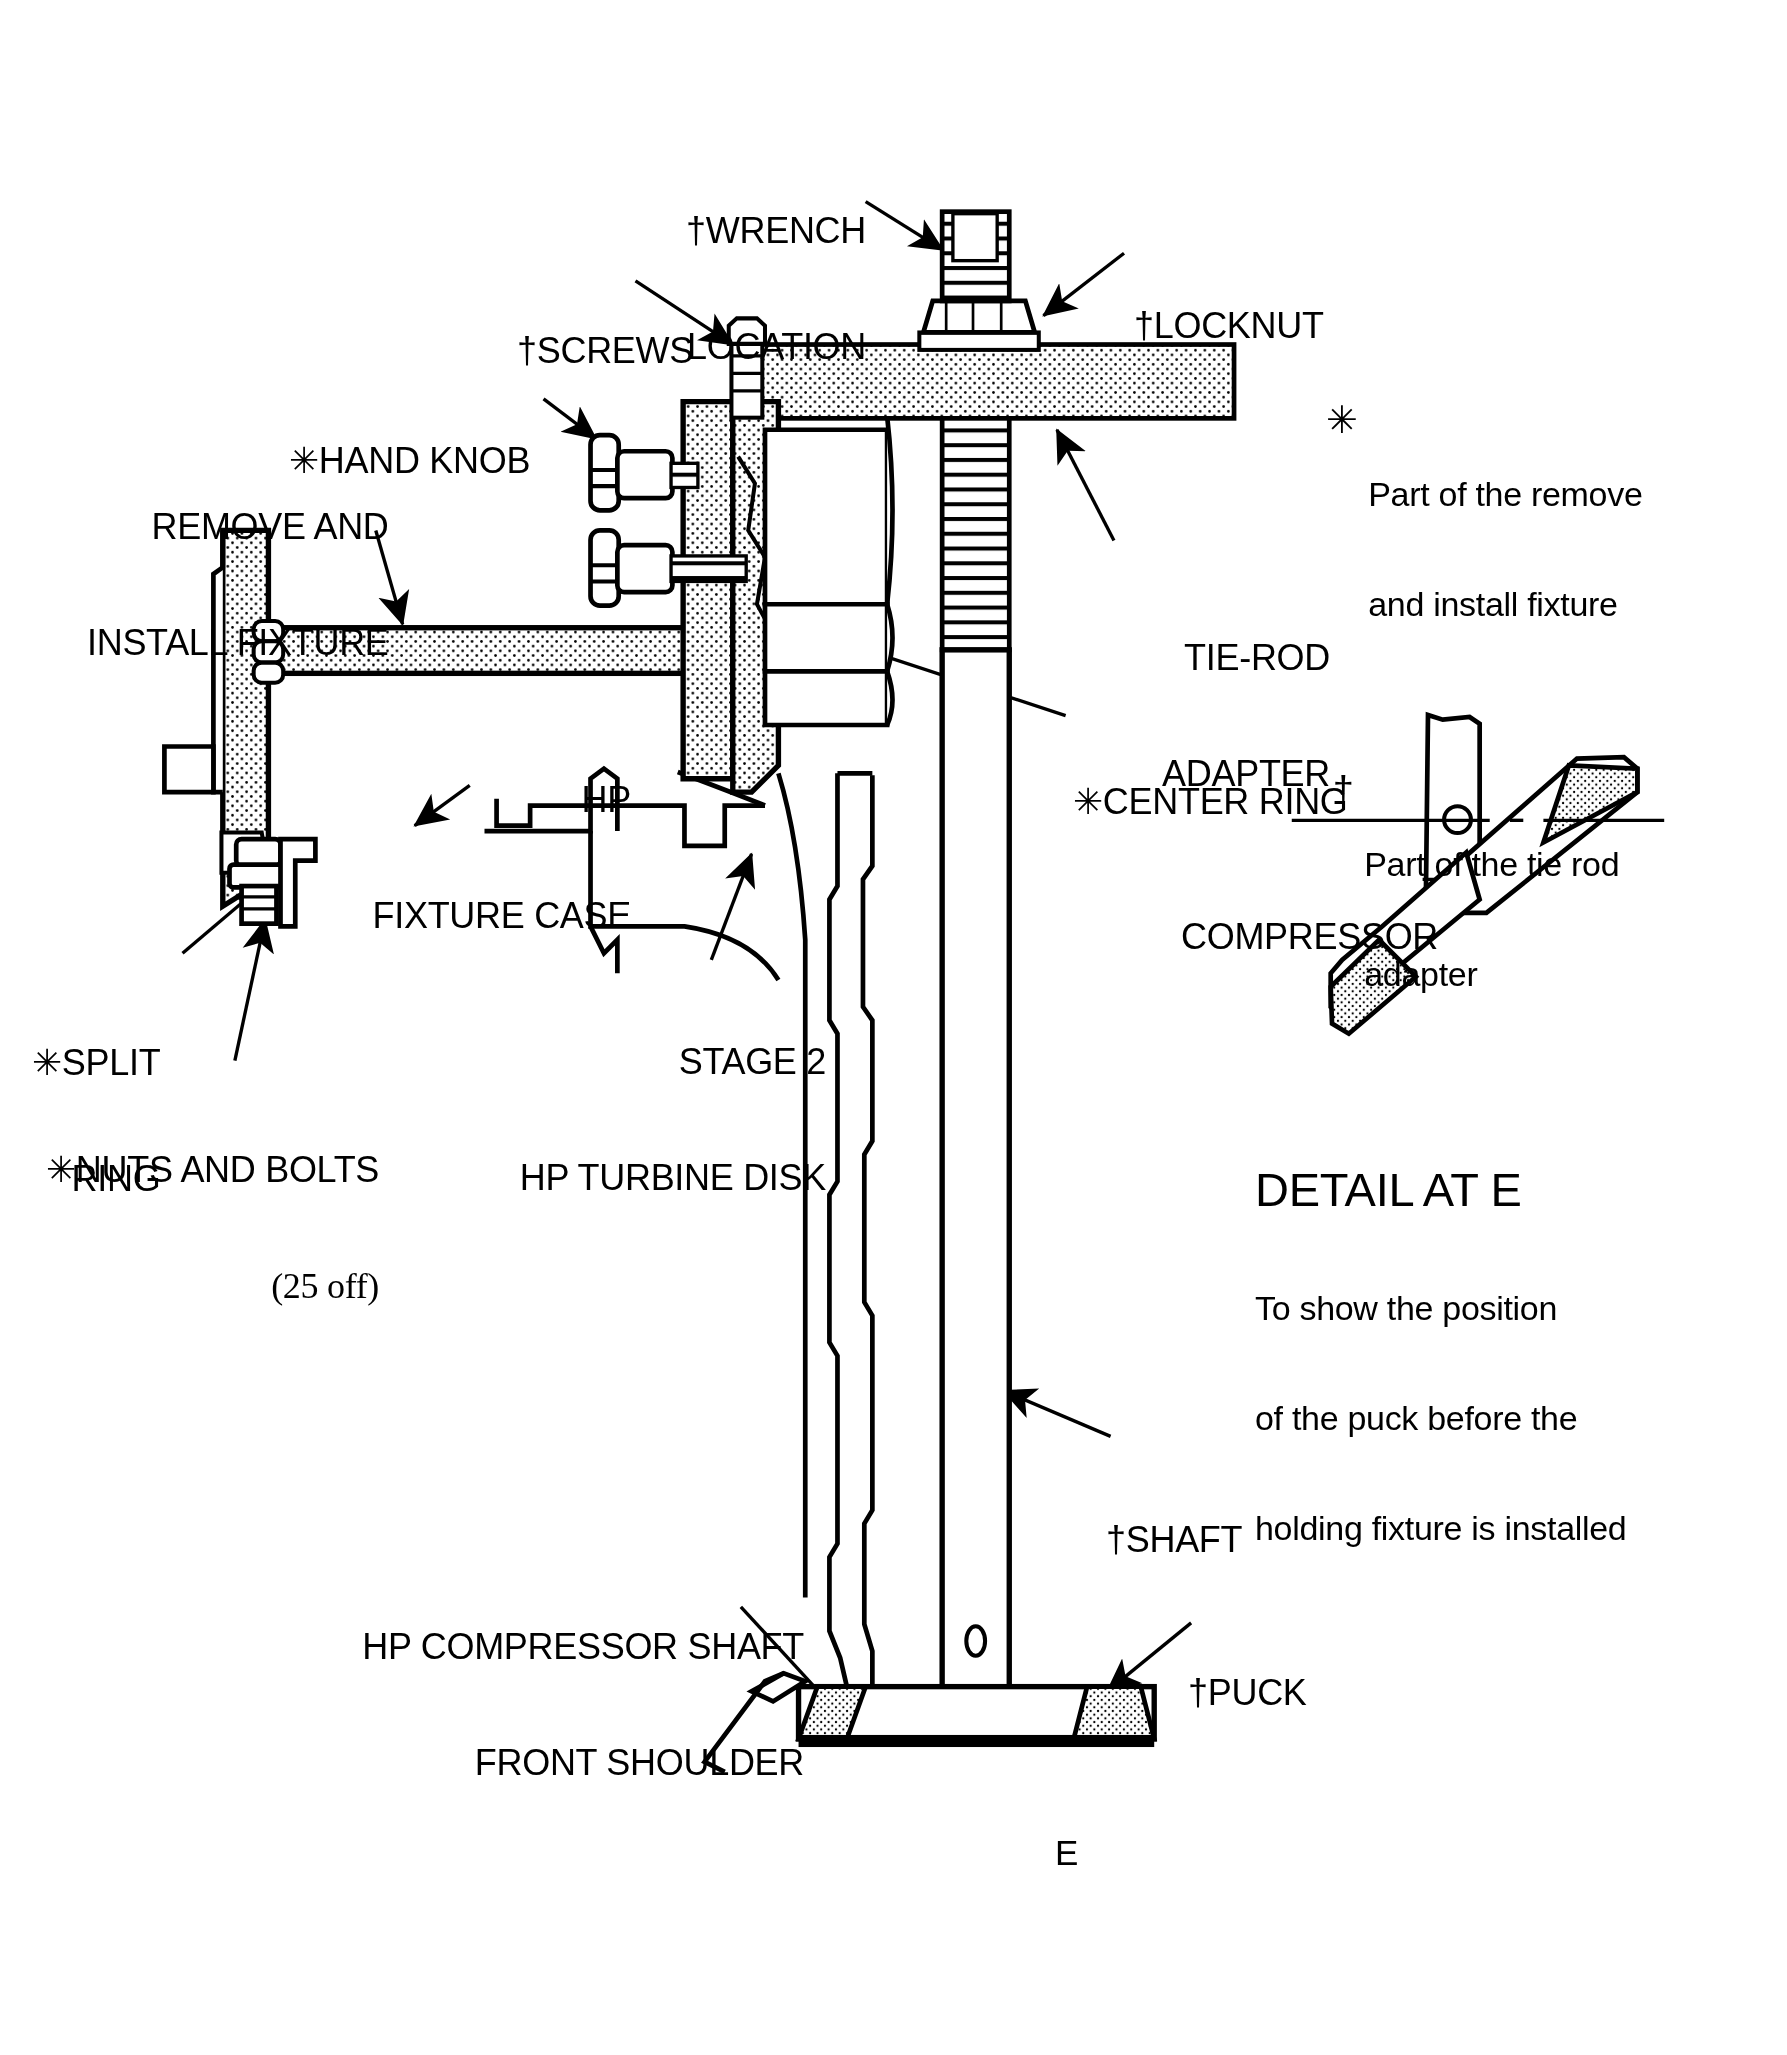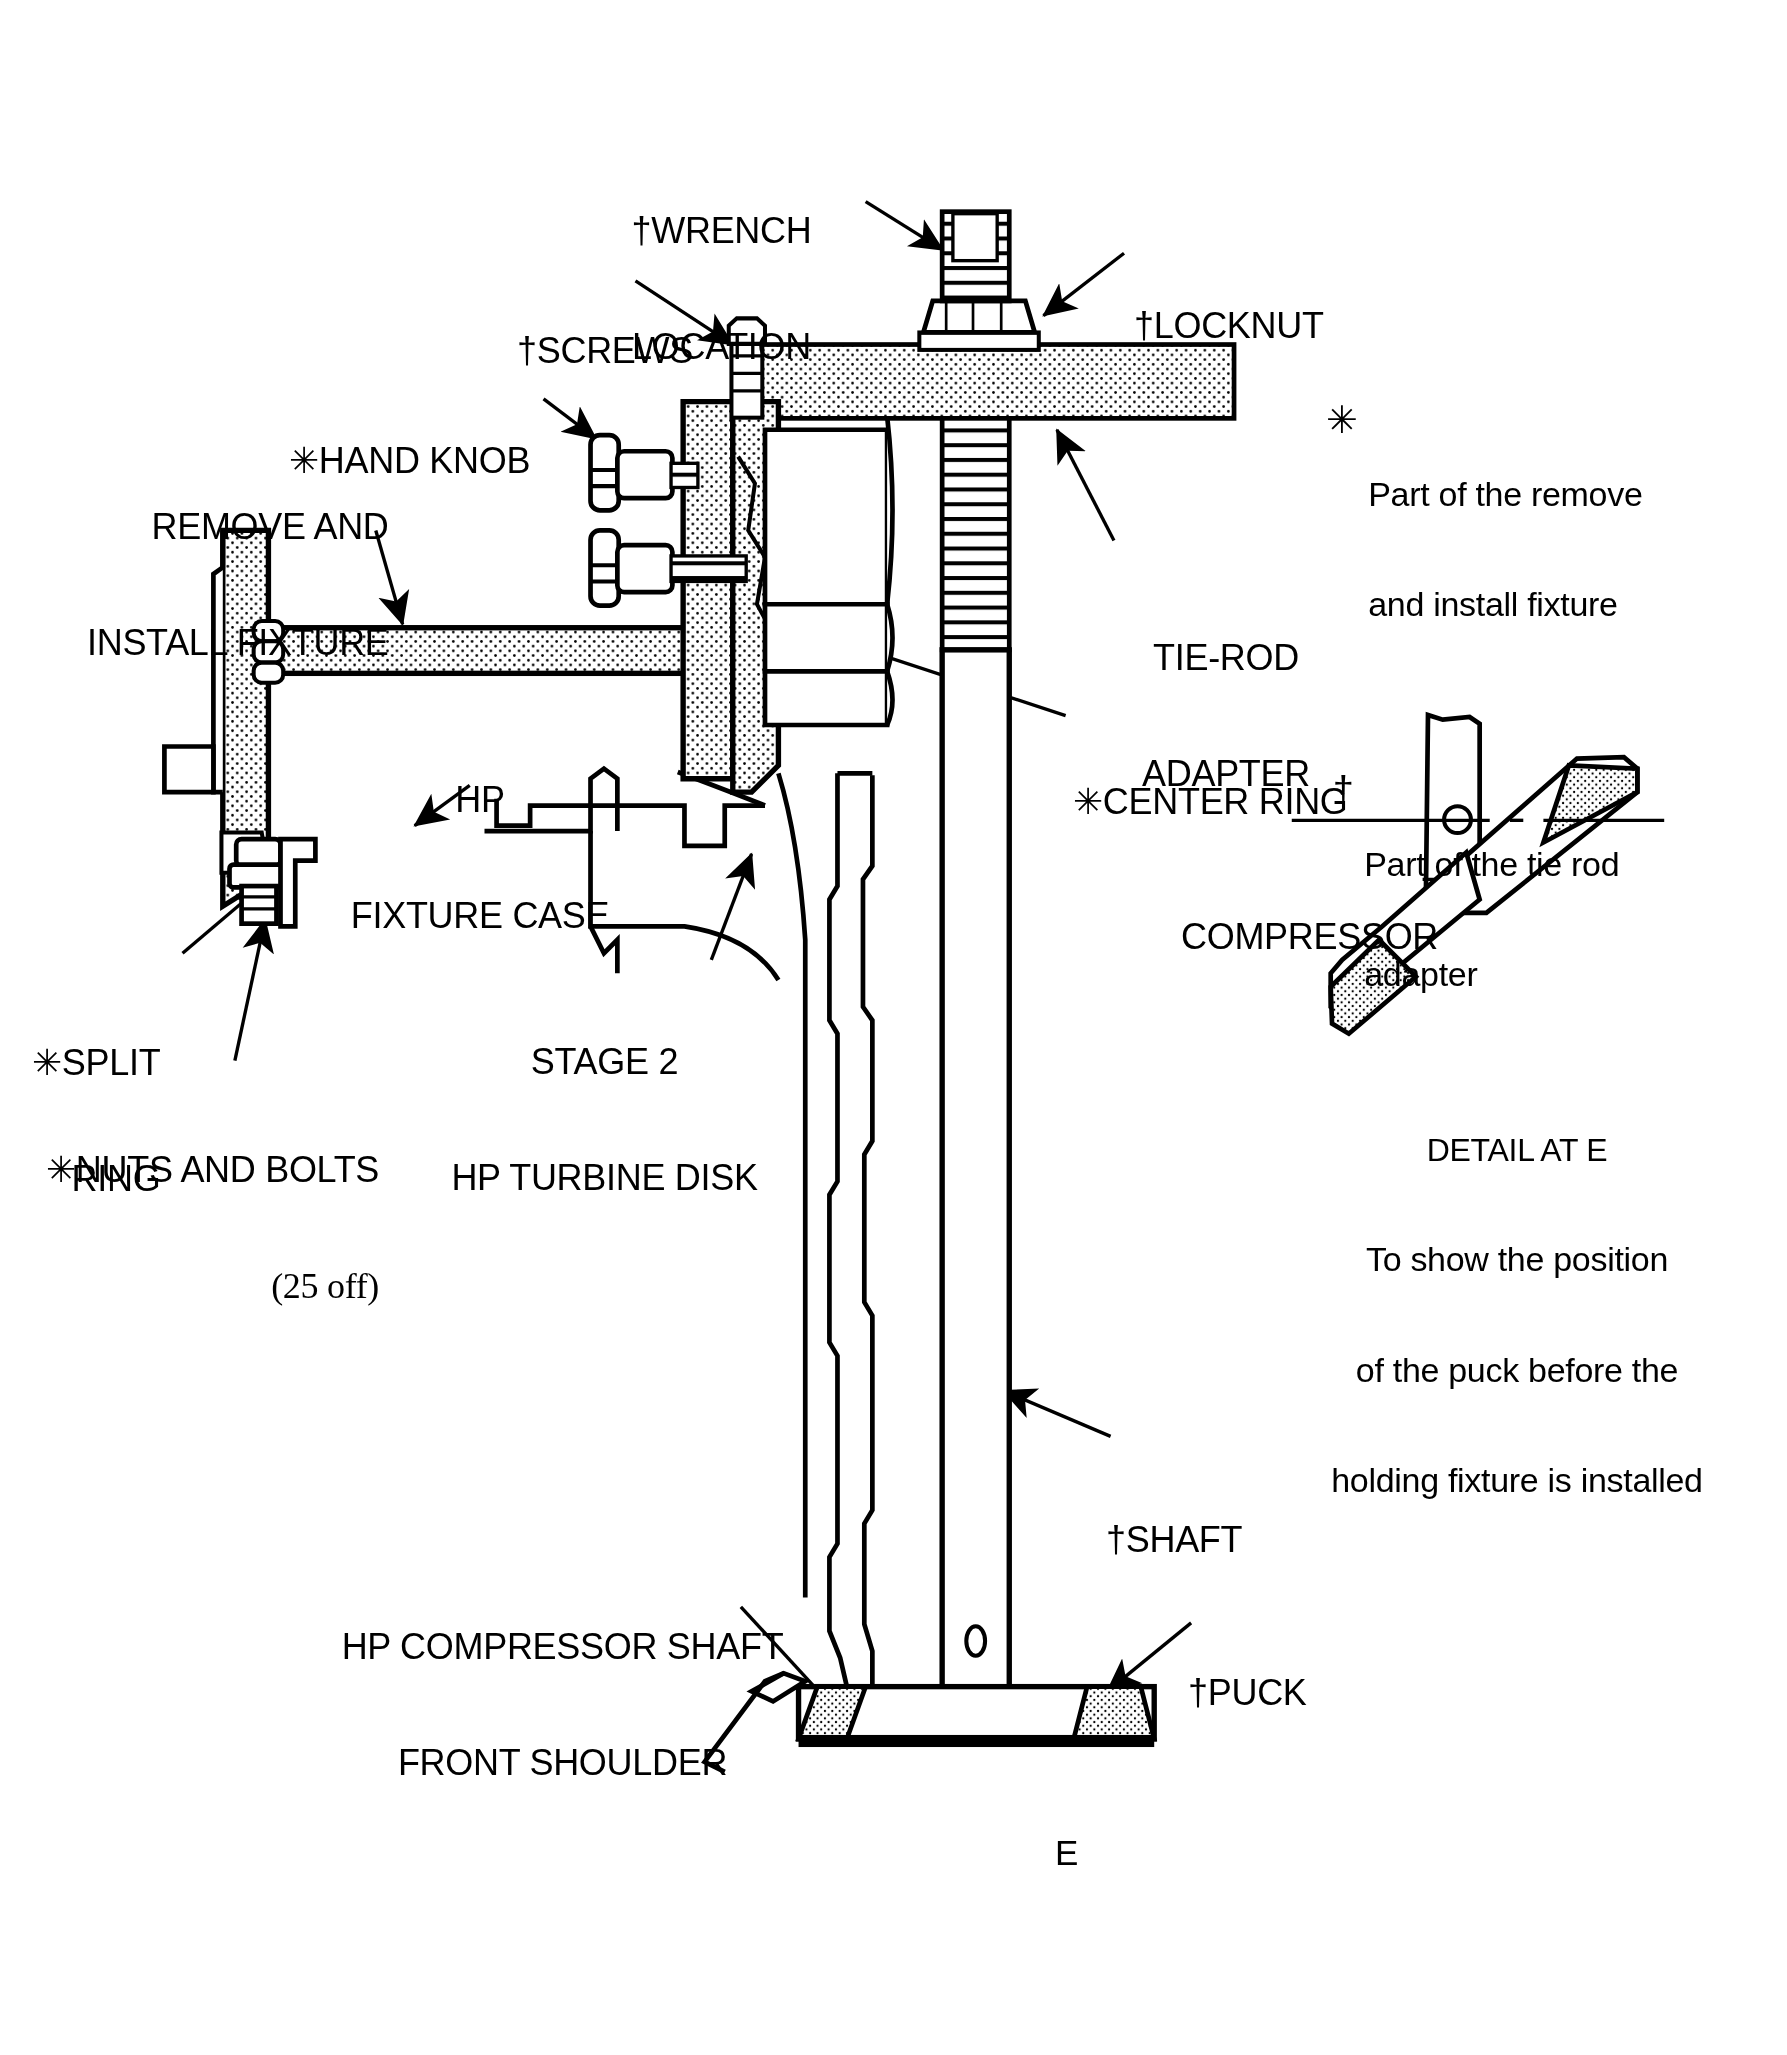--- a/index.html
+++ b/index.html
@@ -18,21 +18,21 @@
 
   .lbl{
     position:absolute;
     font-family:"Liberation Sans", sans-serif;
     color:#000;
     white-space:pre;
     line-height:1.08;
     letter-spacing:-0.3px;
   }
   .cap{ font-size:36px; font-weight:400;text-align:right; }
-  .cap-ctr{ text-align:center; }
+  .cap-ctr{ }
   .mixed{ font-size:34px; font-weight:400; }
   .figno{ font-size:31px; }
   .emark{ font-size:35px; }
 </style>
 </head>
 <body>
 
 <div id="page">
 
   <svg id="svgroot" viewBox="0 0 2663 3063">
@@ -272,21 +272,21 @@
         <span style="display:block;">adapter</span>
       </span>
     </div>
   </div>
 
   <div class="lbl cap" style="left:1181px; top:840px;">
     <div>COMPRESSOR</div>
   </div>
 
   <div class="lbl mixed cap-ctr" style="left:1255px; top:1060px; width:524px;">
-    <div style="font-size:32px;">DETAIL AT E</div>
+    <div style="font-size:47px;margin-top:32px;">DETAIL AT E</div>
     <div>To show the position</div>
     <div>of the puck before the</div>
     <div>holding fixture is installed</div>
   </div>
 
   <div class="lbl figno" style="left:1632px; top:1983px;">
     <div>16867</div>
   </div>
 
 </div>

